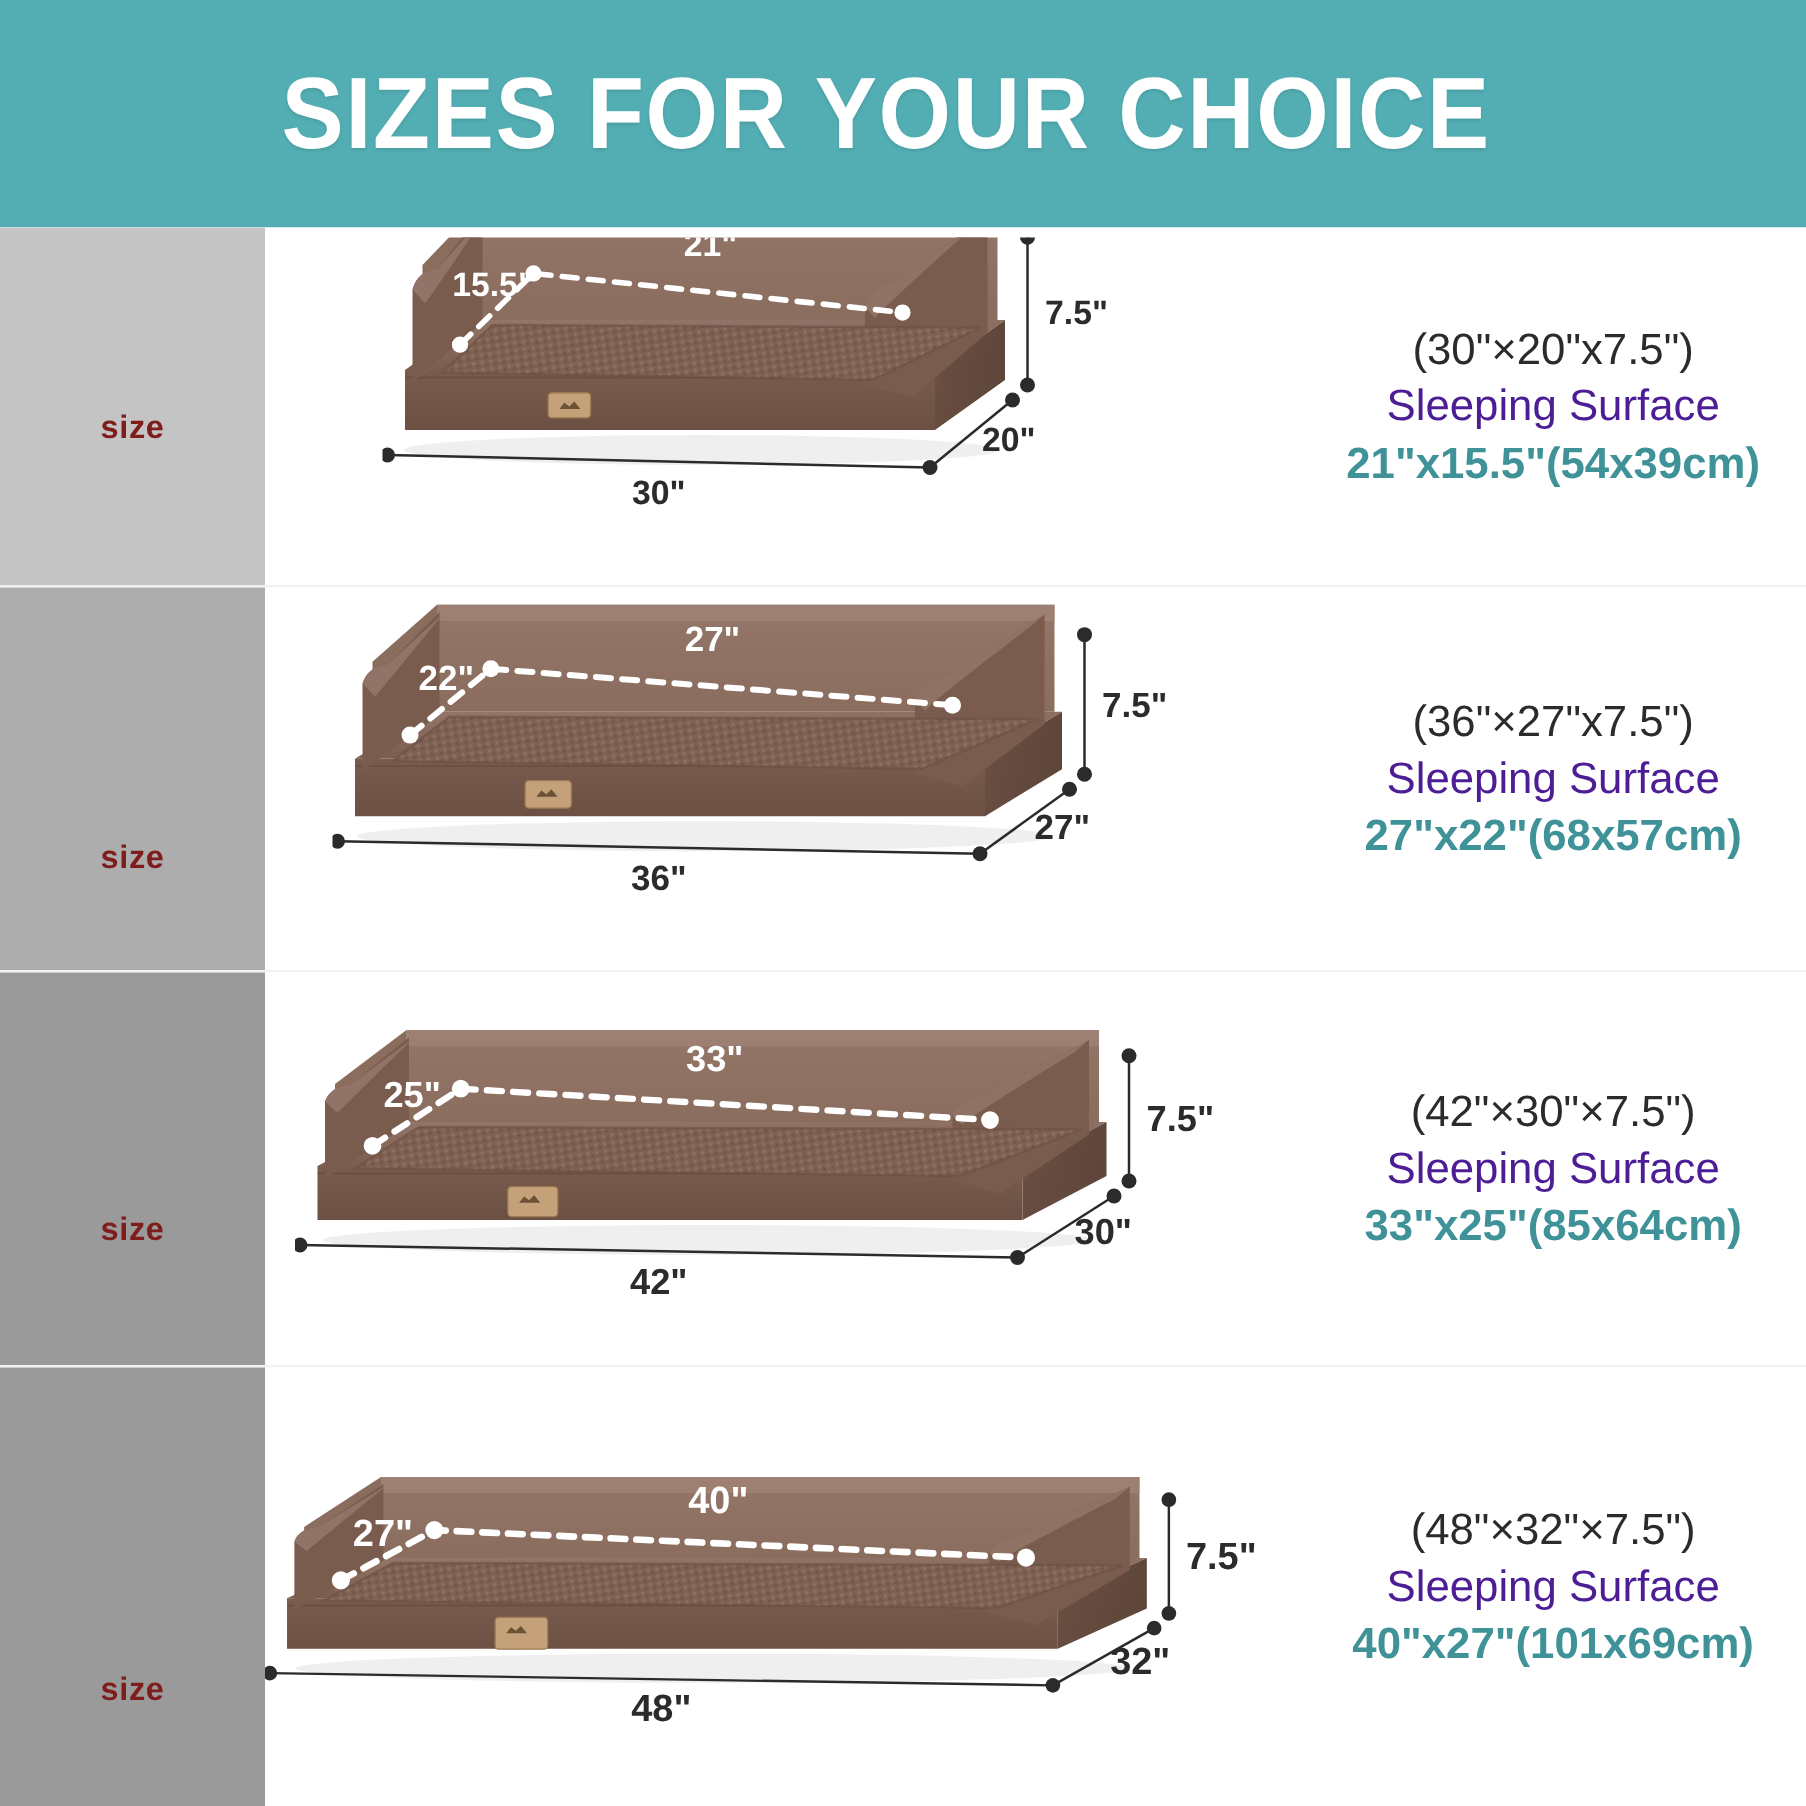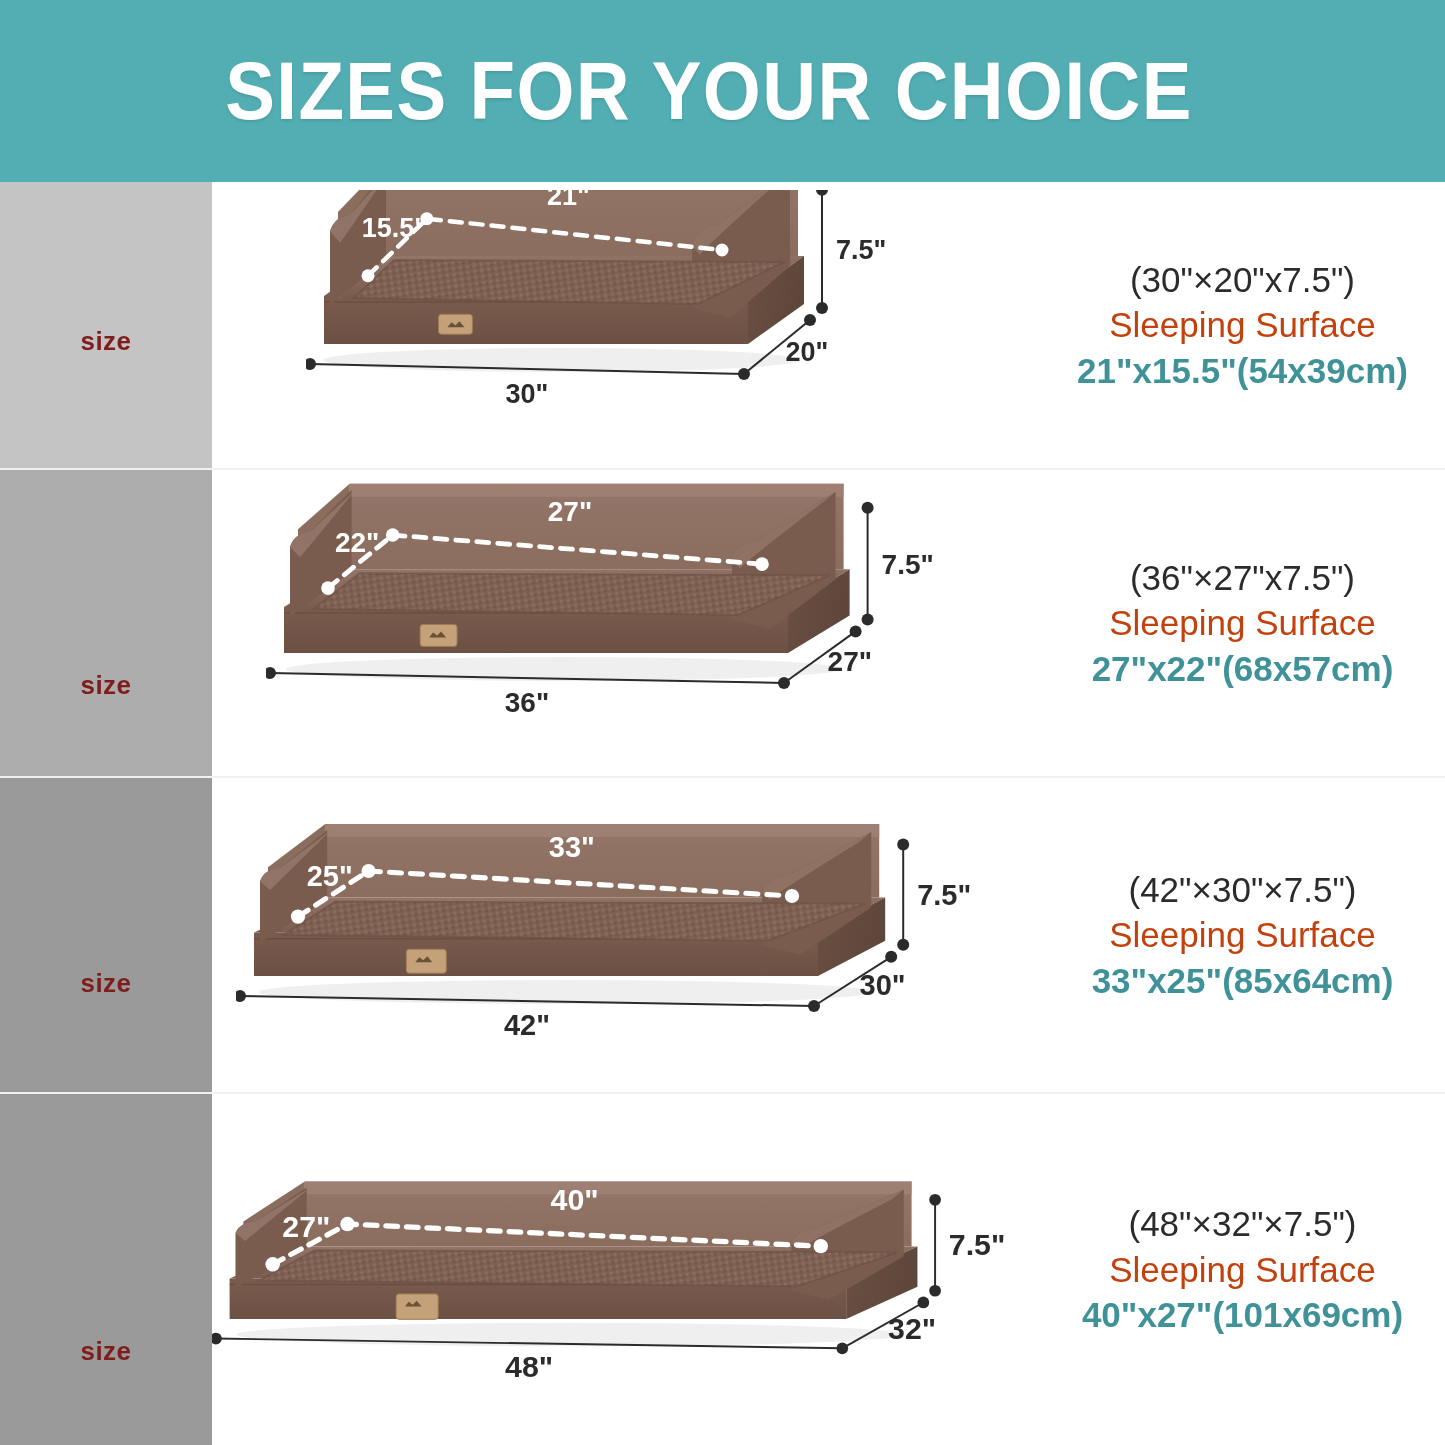--- a/index.html
+++ b/index.html
@@ -60,21 +60,21 @@
 
   .spec-cell {
     position:absolute; left:1040px; top:0; width:405px; height:100%;
     display:flex; flex-direction:column; align-items:center; justify-content:center;
   }
   .spec-dim {
     font-size:35px; color:#2b2b2b; line-height:1.30; white-space:nowrap;
     text-align:center;
   }
   .spec-sub {
-    font-size:35px; color:#c2410c; line-height:1.30; white-space:nowrap;
+    font-size:35px; color:#4c1d95; line-height:1.30; white-space:nowrap;
     text-align:center;
   }
   .spec-surface {
     font-size:35px; font-weight:bold; color:#3E9298; line-height:1.30;
     white-space:nowrap; text-align:center;
   }
 
   
   .dim-in  { font-family:"Liberation Sans", sans-serif; font-weight:bold; fill:#ffffff; }
   .dim-out { font-family:"Liberation Sans", sans-serif; font-weight:bold; fill:#2b2b2b; }

